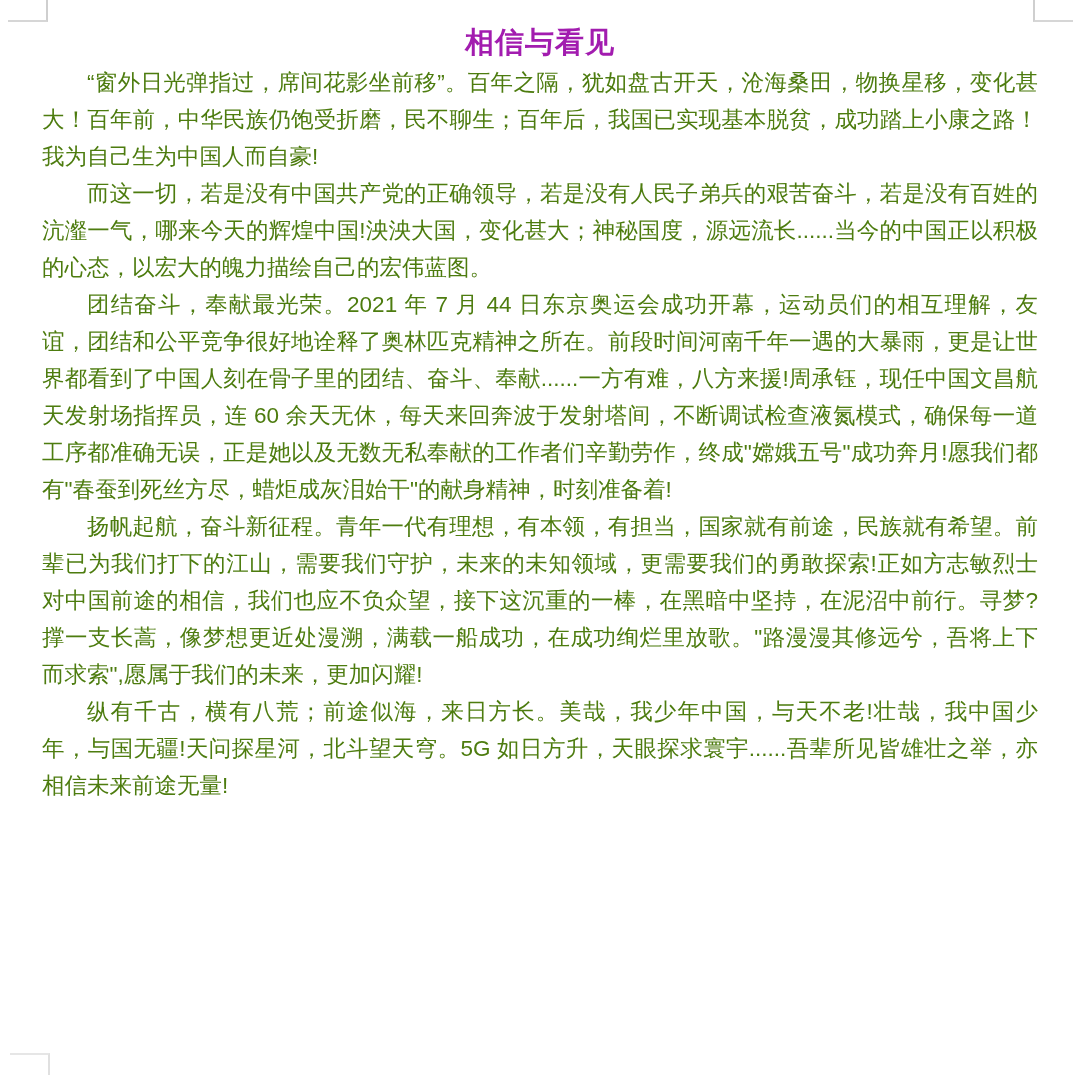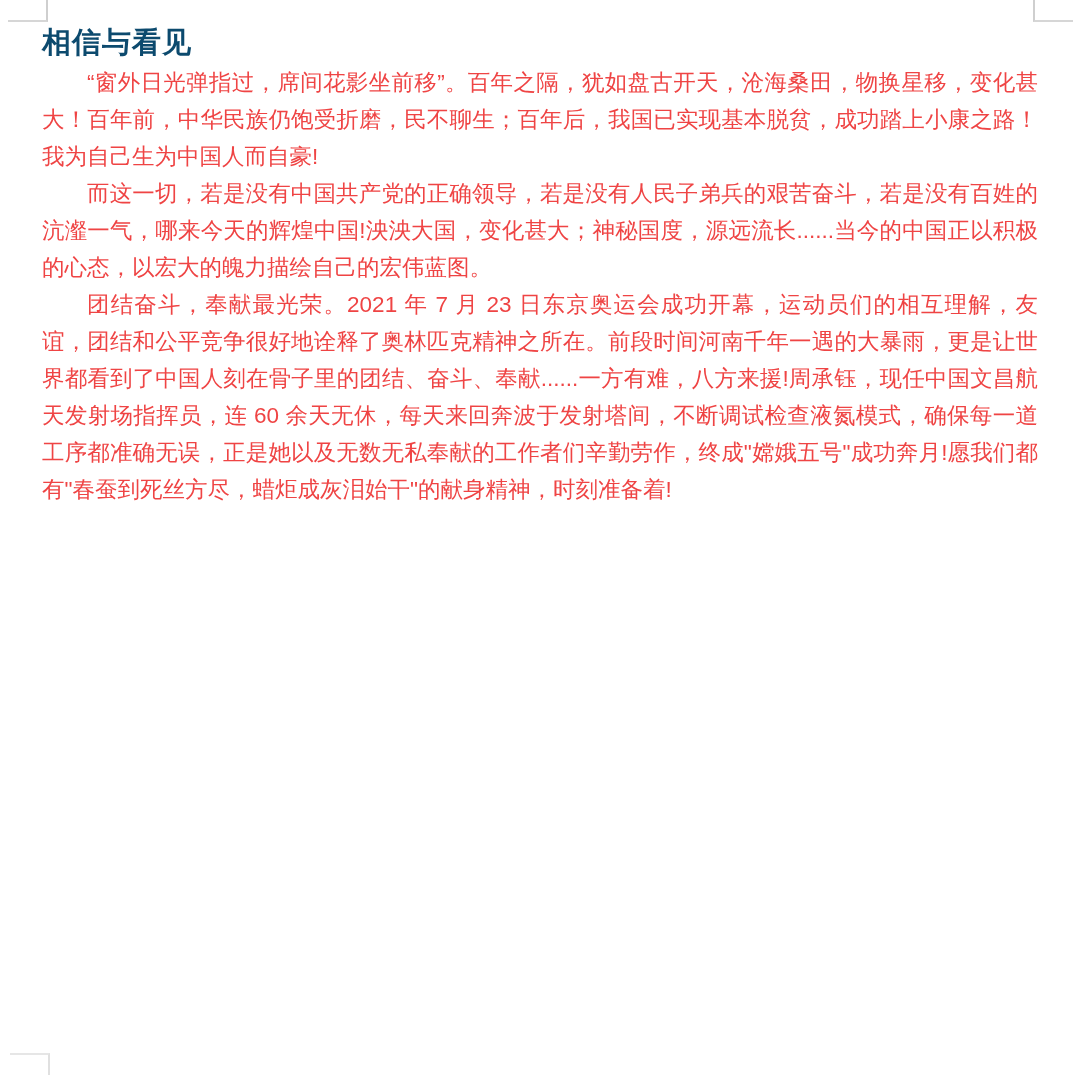--- a/index.html
+++ b/index.html
@@ -19,33 +19,33 @@
   .content {
     position: absolute;
     left: 42px;
     top: 20px;
     width: 996px;
   }
   .doc-title {
     margin: 0;
     font-size: 29px;
     font-weight: 700;
-    text-align: left;
+    text-align: center;
     line-height: 44px;
     letter-spacing: 1px;
-    color: #0c4a6e;
+    color: #a21caf;
   }
   .para {
     margin: 0;
     font-size: 22.5px;
     line-height: 37px;
     text-align: justify;
     text-indent: 2em;
     word-break: break-all;
-    color: #ef4444;
+    color: #4d7c0f;
   }
   
   .crop { position: absolute; }
   .crop-tl {
     left: 8px; top: 0;
     width: 38px; height: 20px;
     border-right: 2px solid #cfcfcf;
     border-bottom: 2px solid #d6d6d6;
   }
   .crop-tr {
@@ -67,16 +67,18 @@
 <div class="page">
 
   <div class="crop crop-tl"></div>
   <div class="crop crop-tr"></div>
   <div class="crop crop-bl"></div>
 
   <div class="content">
     <h1 class="doc-title">相信与看见</h1>
     <p class="para">“窗外日光弹指过，席间花影坐前移”。百年之隔，犹如盘古开天，沧海桑田，物换星移，变化甚大！百年前，中华民族仍饱受折磨，民不聊生；百年后，我国已实现基本脱贫，成功踏上小康之路！我为自己生为中国人而自豪!</p>
     <p class="para">而这一切，若是没有中国共产党的正确领导，若是没有人民子弟兵的艰苦奋斗，若是没有百姓的沆瀣一气，哪来今天的辉煌中国!泱泱大国，变化甚大；神秘国度，源远流长......当今的中国正以积极的心态，以宏大的魄力描绘自己的宏伟蓝图。</p>
-    <p class="para">团结奋斗，奉献最光荣。2021 年 7 月 23 日东京奥运会成功开幕，运动员们的相互理解，友谊，团结和公平竞争很好地诠释了奥林匹克精神之所在。前段时间河南千年一遇的大暴雨，更是让世界都看到了中国人刻在骨子里的团结、奋斗、奉献......一方有难，八方来援!周承钰，现任中国文昌航天发射场指挥员，连 60 余天无休，每天来回奔波于发射塔间，不断调试检查液氮模式，确保每一道工序都准确无误，正是她以及无数无私奉献的工作者们辛勤劳作，终成"嫦娥五号"成功奔月!愿我们都有"春蚕到死丝方尽，蜡炬成灰泪始干"的献身精神，时刻准备着!</p>
+    <p class="para">团结奋斗，奉献最光荣。2021 年 7 月 44 日东京奥运会成功开幕，运动员们的相互理解，友谊，团结和公平竞争很好地诠释了奥林匹克精神之所在。前段时间河南千年一遇的大暴雨，更是让世界都看到了中国人刻在骨子里的团结、奋斗、奉献......一方有难，八方来援!周承钰，现任中国文昌航天发射场指挥员，连 60 余天无休，每天来回奔波于发射塔间，不断调试检查液氮模式，确保每一道工序都准确无误，正是她以及无数无私奉献的工作者们辛勤劳作，终成"嫦娥五号"成功奔月!愿我们都有"春蚕到死丝方尽，蜡炬成灰泪始干"的献身精神，时刻准备着!</p>
+    <p class="para">扬帆起航，奋斗新征程。青年一代有理想，有本领，有担当，国家就有前途，民族就有希望。前辈已为我们打下的江山，需要我们守护，未来的未知领域，更需要我们的勇敢探索!正如方志敏烈士对中国前途的相信，我们也应不负众望，接下这沉重的一棒，在黑暗中坚持，在泥沼中前行。寻梦?撑一支长蒿，像梦想更近处漫溯，满载一船成功，在成功绚烂里放歌。"路漫漫其修远兮，吾将上下而求索",愿属于我们的未来，更加闪耀!</p>
+    <p class="para">纵有千古，横有八荒；前途似海，来日方长。美哉，我少年中国，与天不老!壮哉，我中国少年，与国无疆!天问探星河，北斗望天穹。5G 如日方升，天眼探求寰宇......吾辈所见皆雄壮之举，亦相信未来前途无量!</p>
   </div>
 
 </div>
 
 </body></html>

